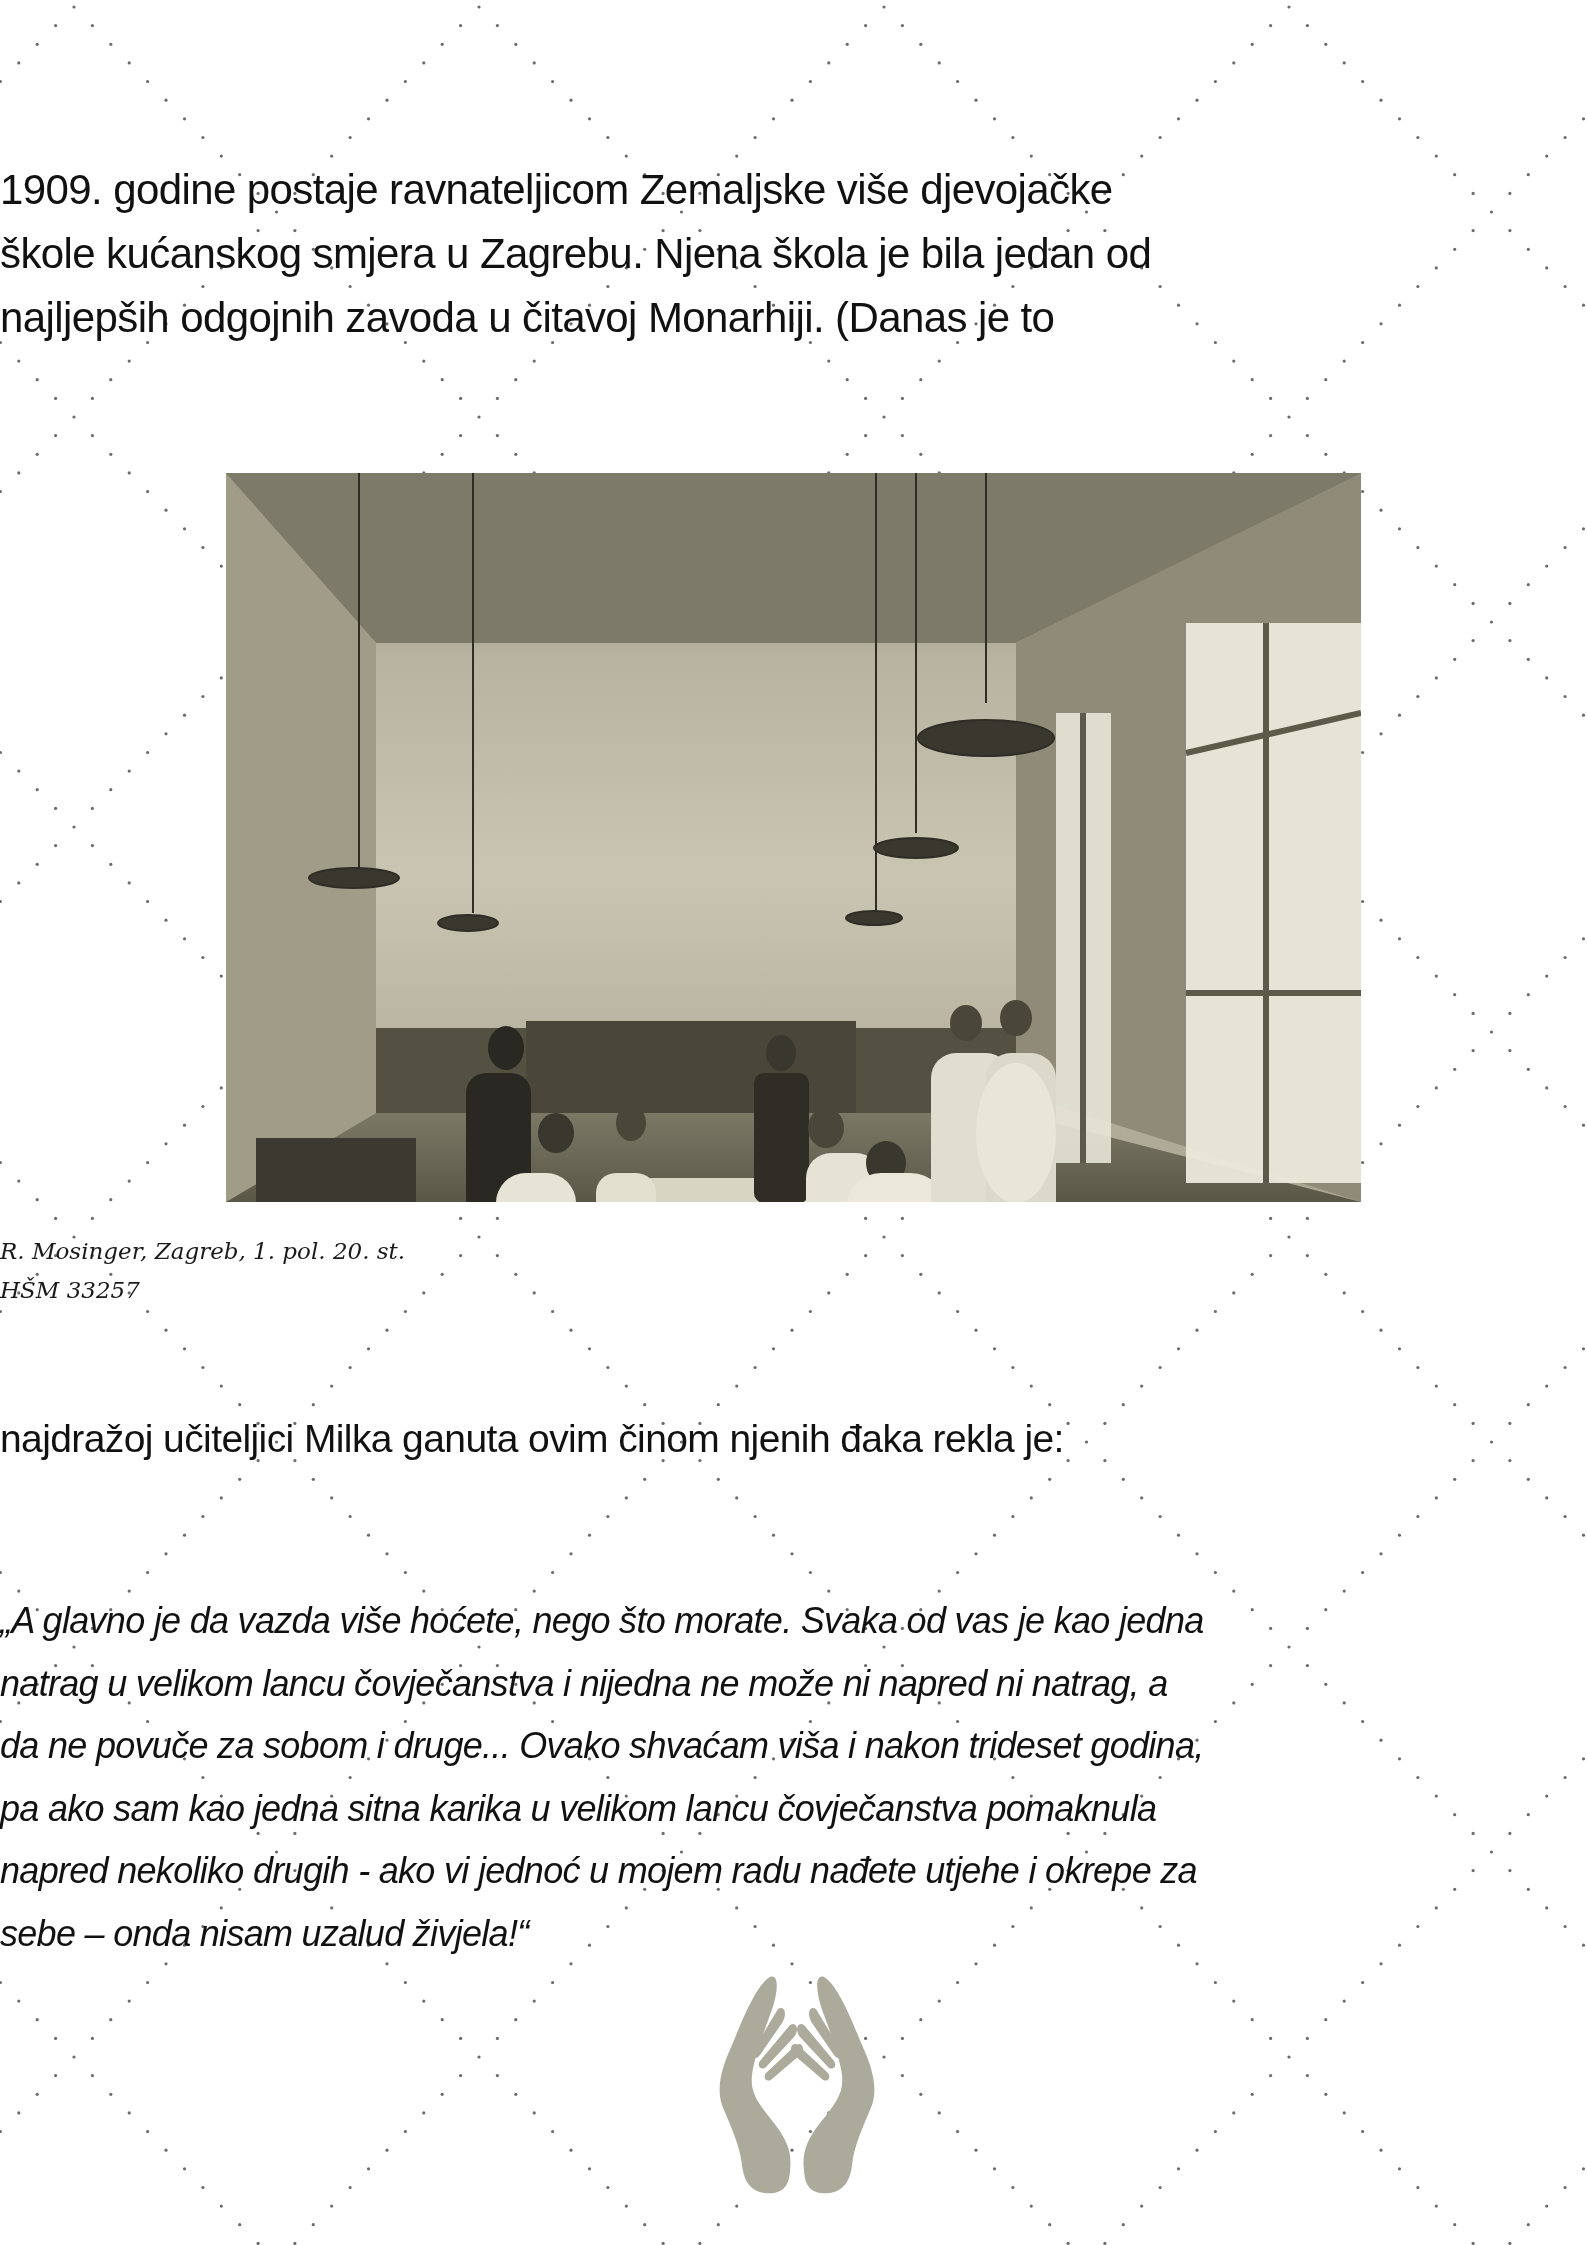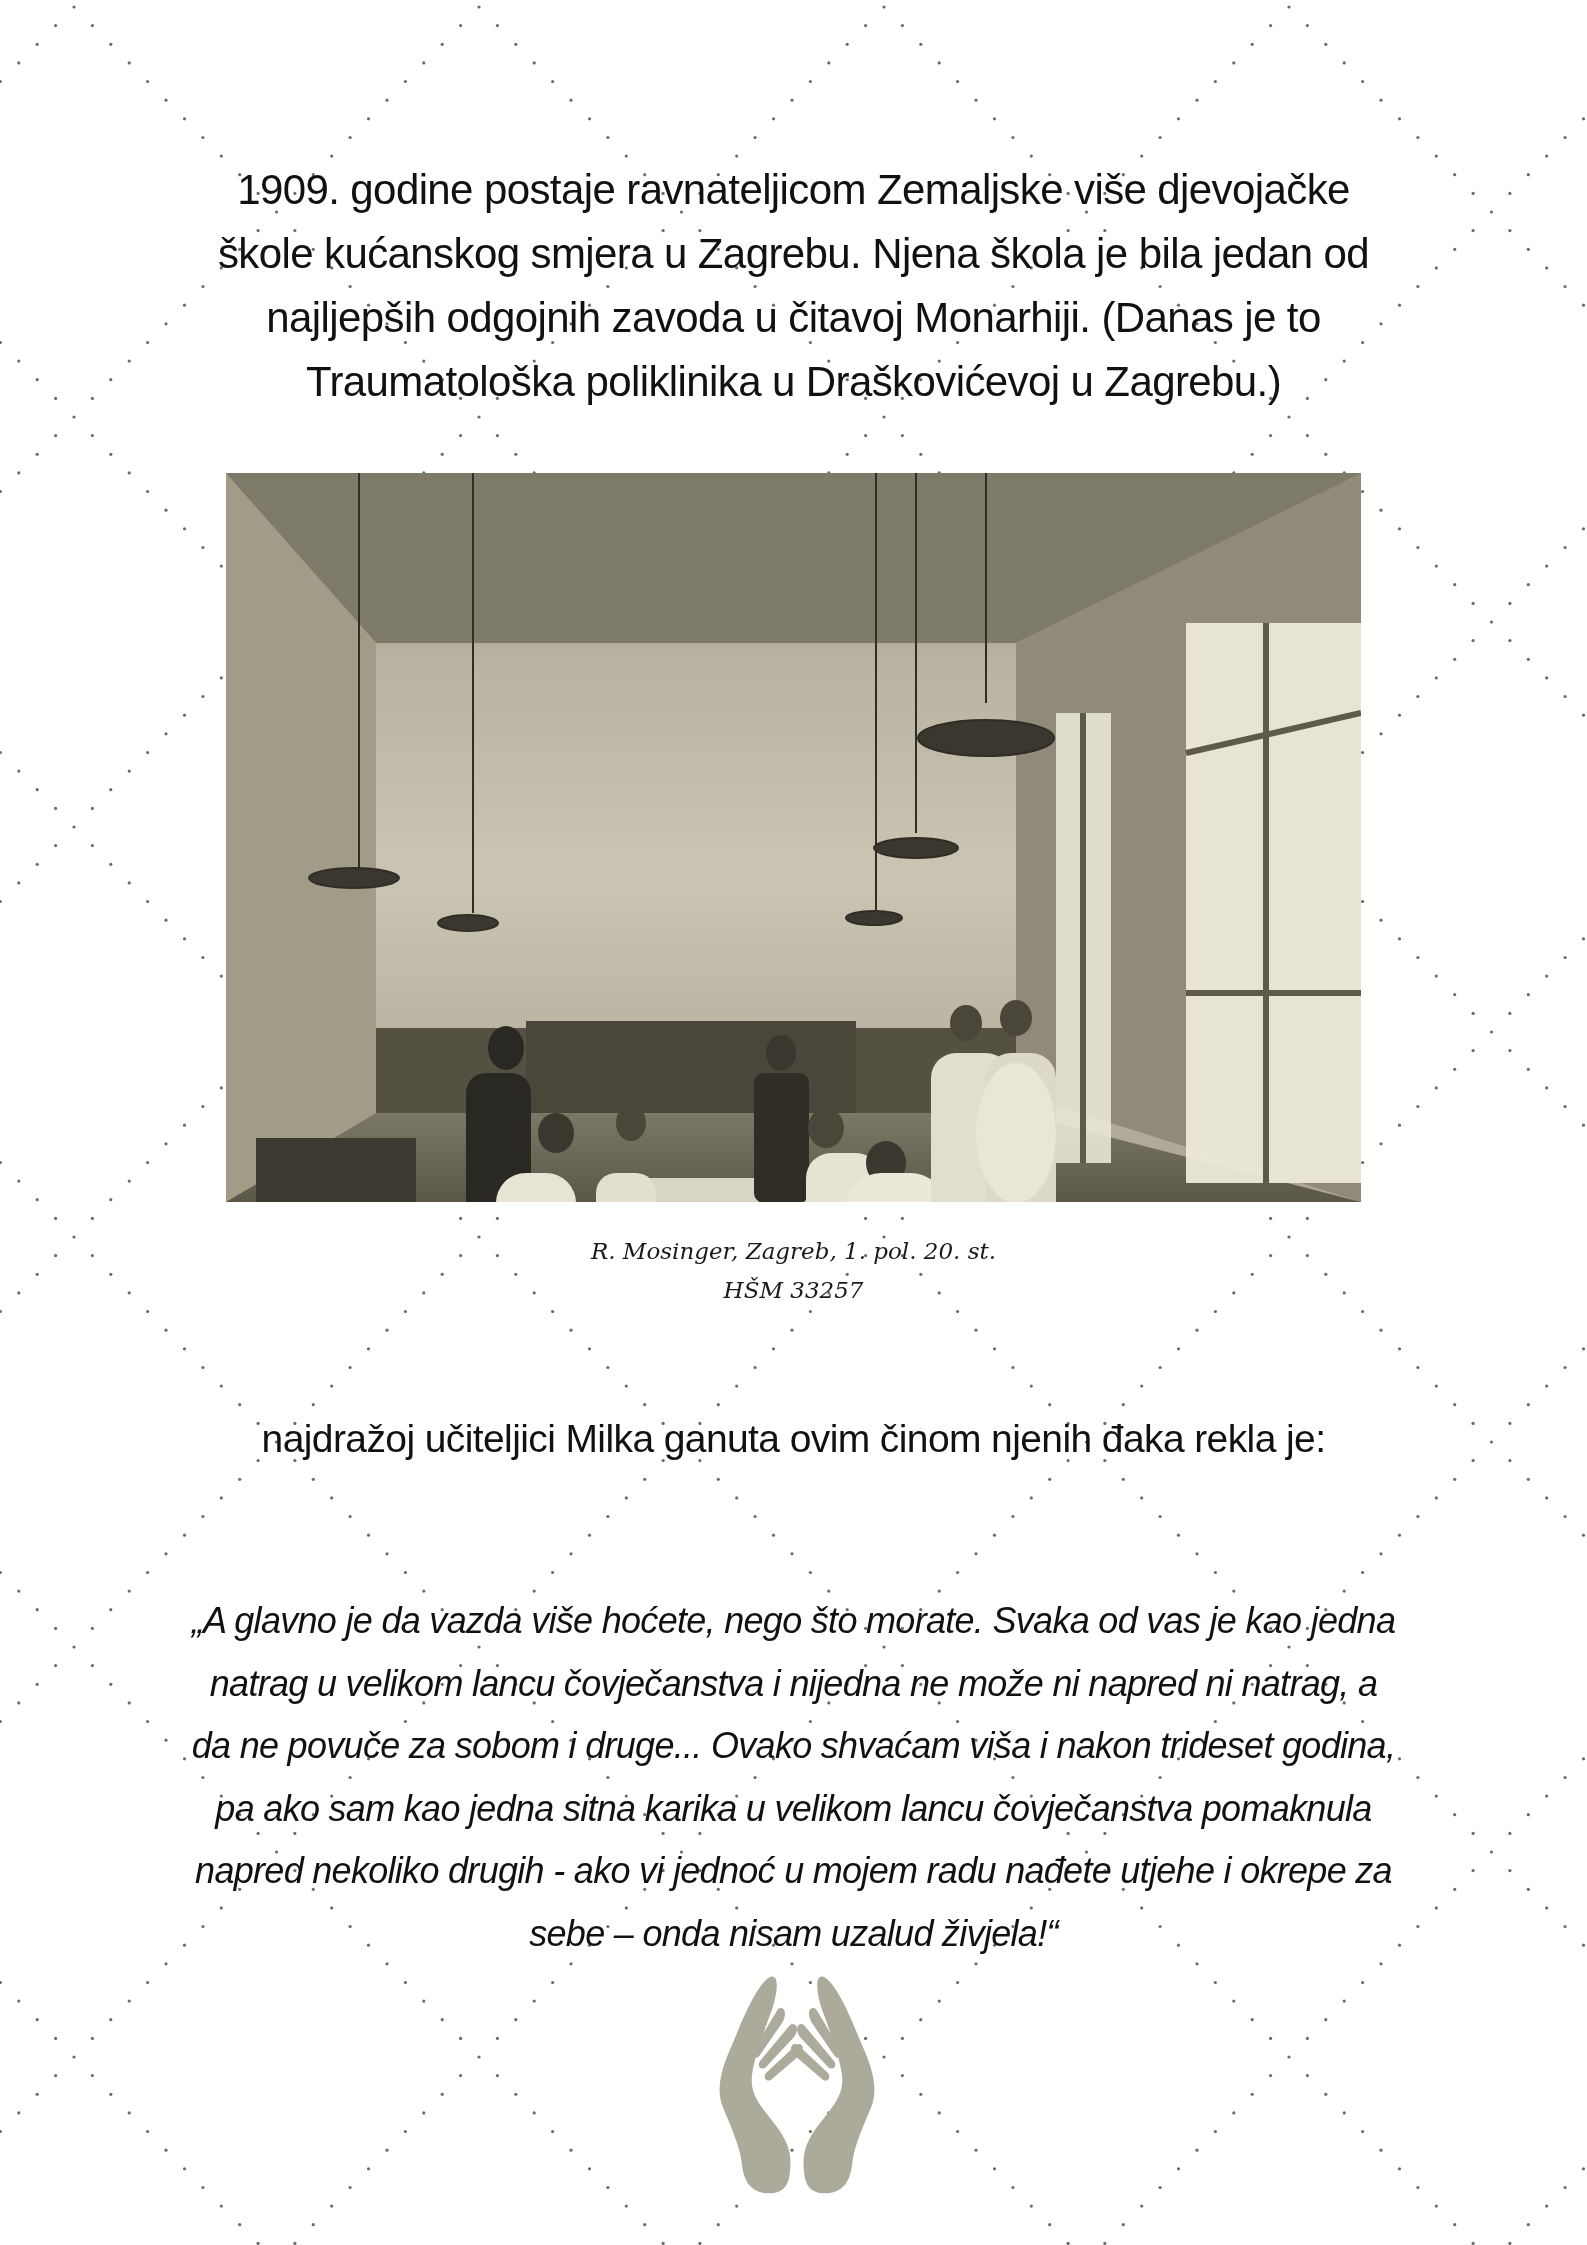--- a/index.html
+++ b/index.html
@@ -2,21 +2,21 @@
 <html><head>
 <meta charset="utf-8">
 <style>
   html, body { margin:0; padding:0; }
   body {
     width:1587px; height:2245px; position:relative; overflow:hidden;
     background:#ffffff; color:#111111;
     font-family:"Liberation Sans", sans-serif;
   }
   #dot-pattern { position:absolute; left:0; top:0; width:1587px; height:2245px; z-index:0; }
-  .block { position:absolute; left:0; width:1587px; text-align:center; z-index:1; }
+  .block { position:absolute; left:0; width:1587px; text-align:left; z-index:1; }
   .line { display:block; white-space:nowrap; }
   #para1 { top:158px; font-size:42px; line-height:64px; letter-spacing:-0.6px; }
   #photo-frame {
     position:absolute; left:226px; top:473px; width:1135px; height:729px; z-index:1;
     background:#8a8775; overflow:hidden;
   }
   #caption {
     top:1232px; font-family:"DejaVu Serif", serif; font-style:italic;
     font-size:23px; line-height:39px; color:#1a1a1a;
   }
@@ -80,21 +80,20 @@
       </g>
     </pattern>
   </defs>
   <rect width="1587" height="2245" fill="url(#diam)"></rect>
 </svg>
 
 <div class="block" id="para1">
   <span class="line">1909. godine postaje ravnateljicom Zemaljske više djevojačke</span>
   <span class="line">škole kućanskog smjera u Zagrebu. Njena škola je bila jedan od</span>
   <span class="line">najljepših odgojnih zavoda u čitavoj Monarhiji. (Danas je to</span>
-  <span class="line">Traumatološka poliklinika u Draškovićevoj u Zagrebu.)</span>
 </div>
 
 <div id="photo-frame" title="Sepia historical photograph of a classroom interior: women in white aprons seated around a long table, a man in a suit standing at back, pendant lamps hanging from the ceiling, tall windows on the right">
   <svg width="1135" height="729" viewBox="0 0 1135 729" xmlns="http://www.w3.org/2000/svg">
     <defs>
       <linearGradient id="wall" x1="0" y1="0" x2="0" y2="1">
         <stop offset="0" stop-color="#6e6b5c"></stop>
         <stop offset="0.25" stop-color="#b7b3a0"></stop>
         <stop offset="0.55" stop-color="#c9c5b2"></stop>
         <stop offset="1" stop-color="#a9a591"></stop>

